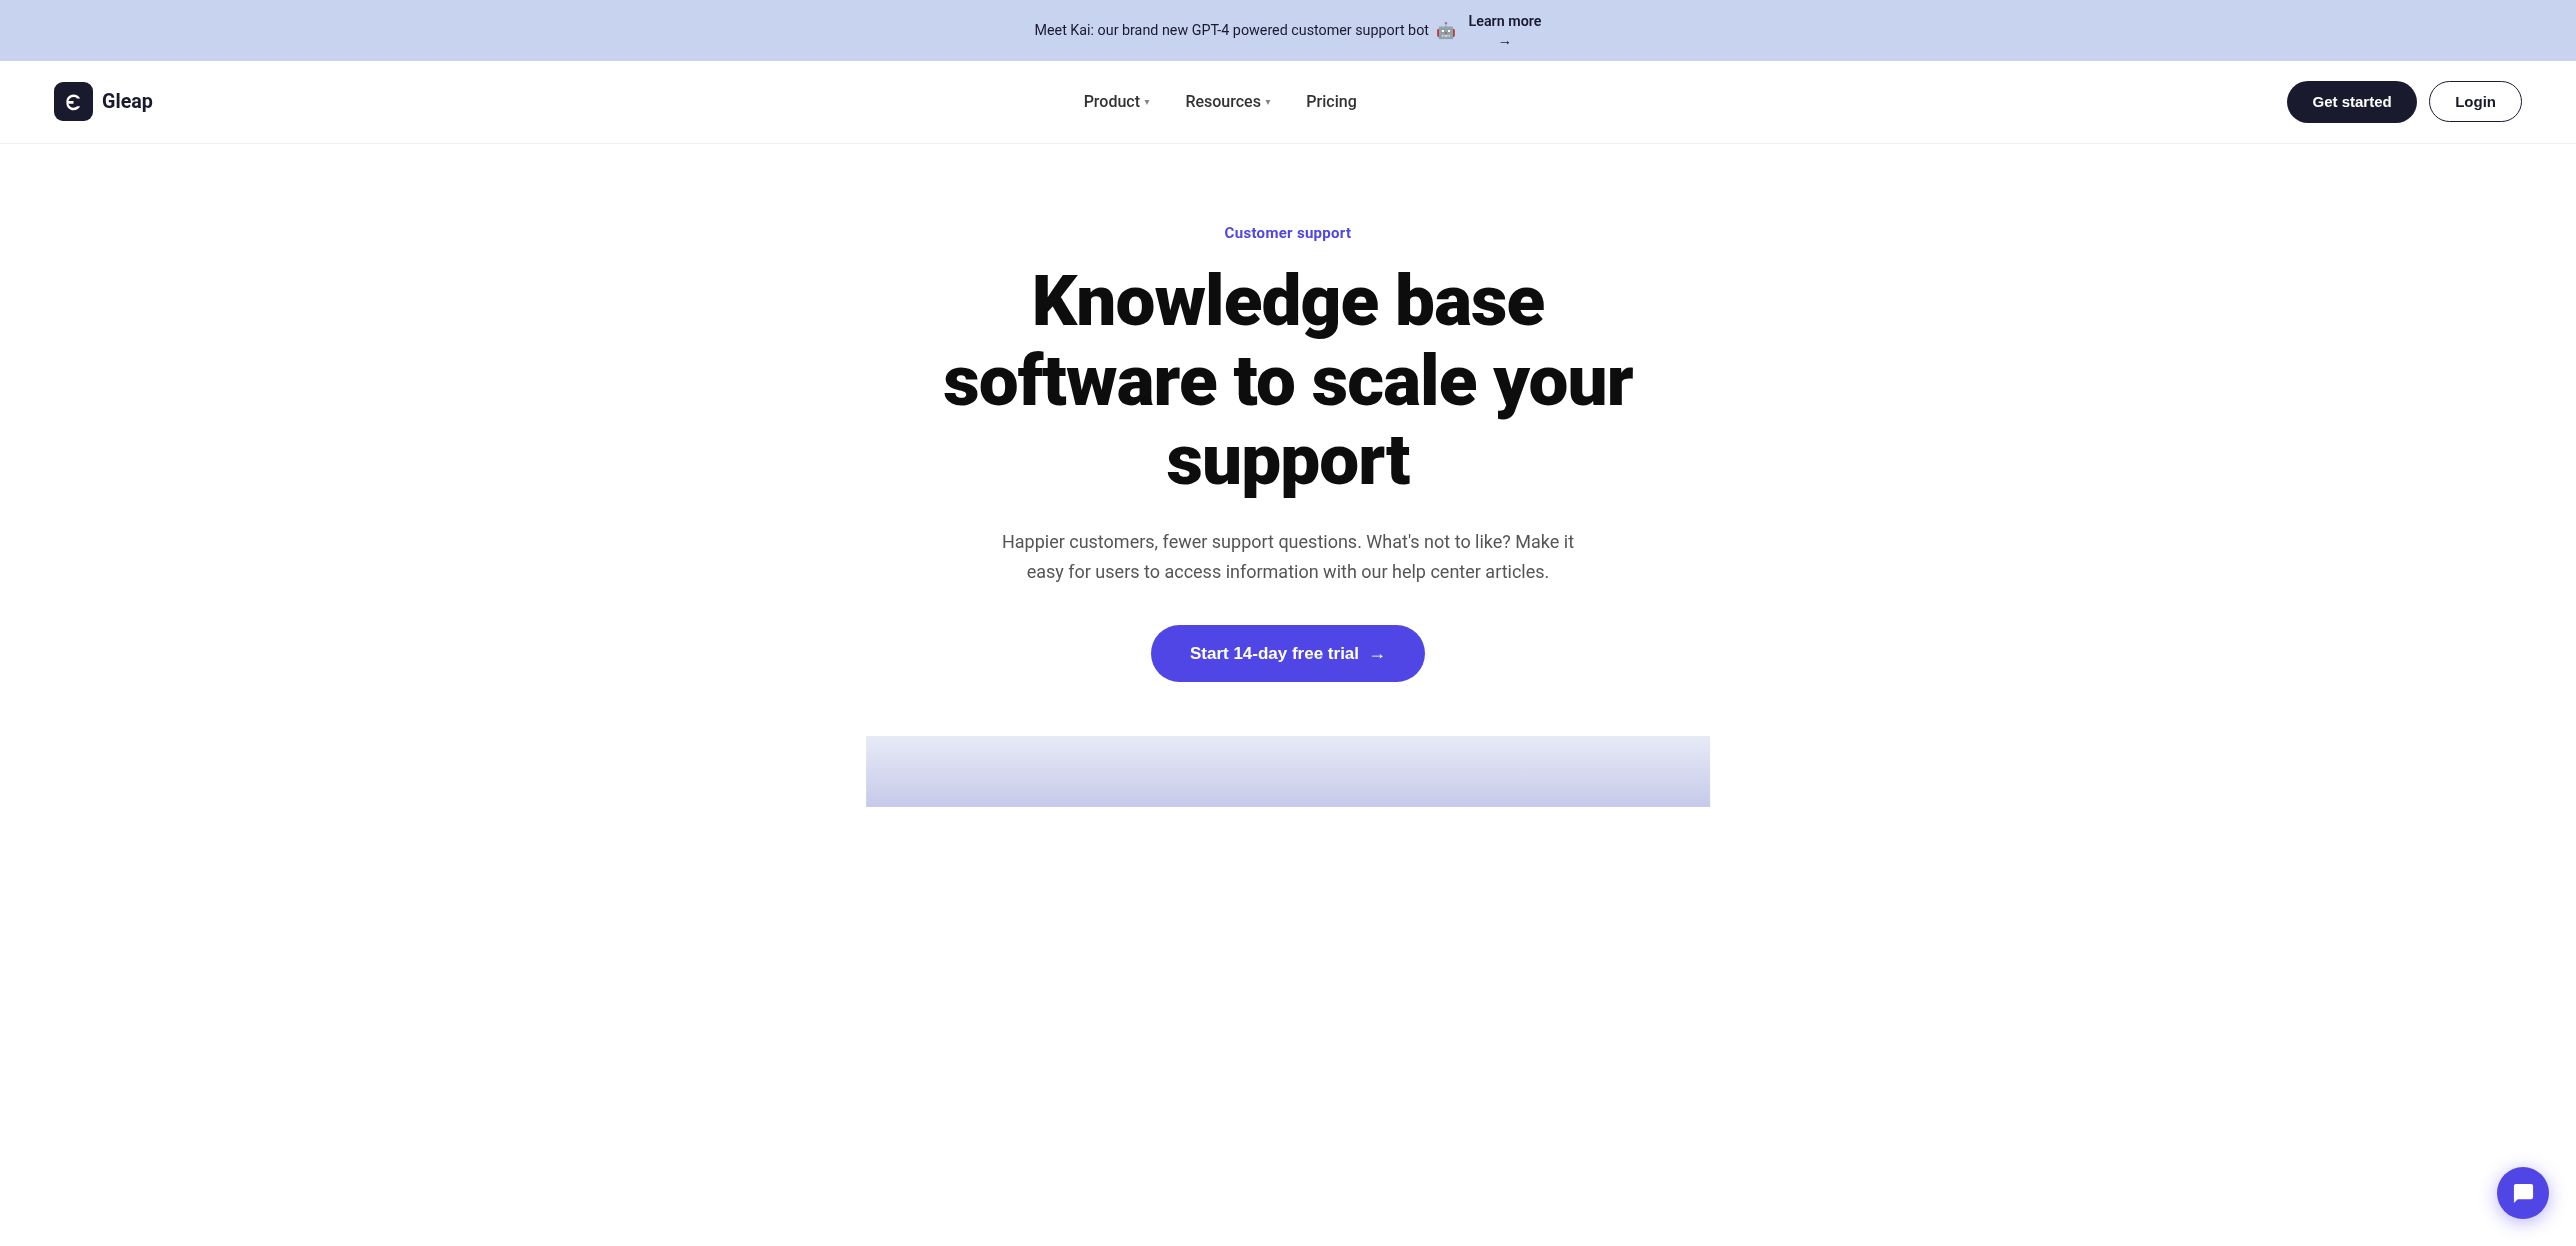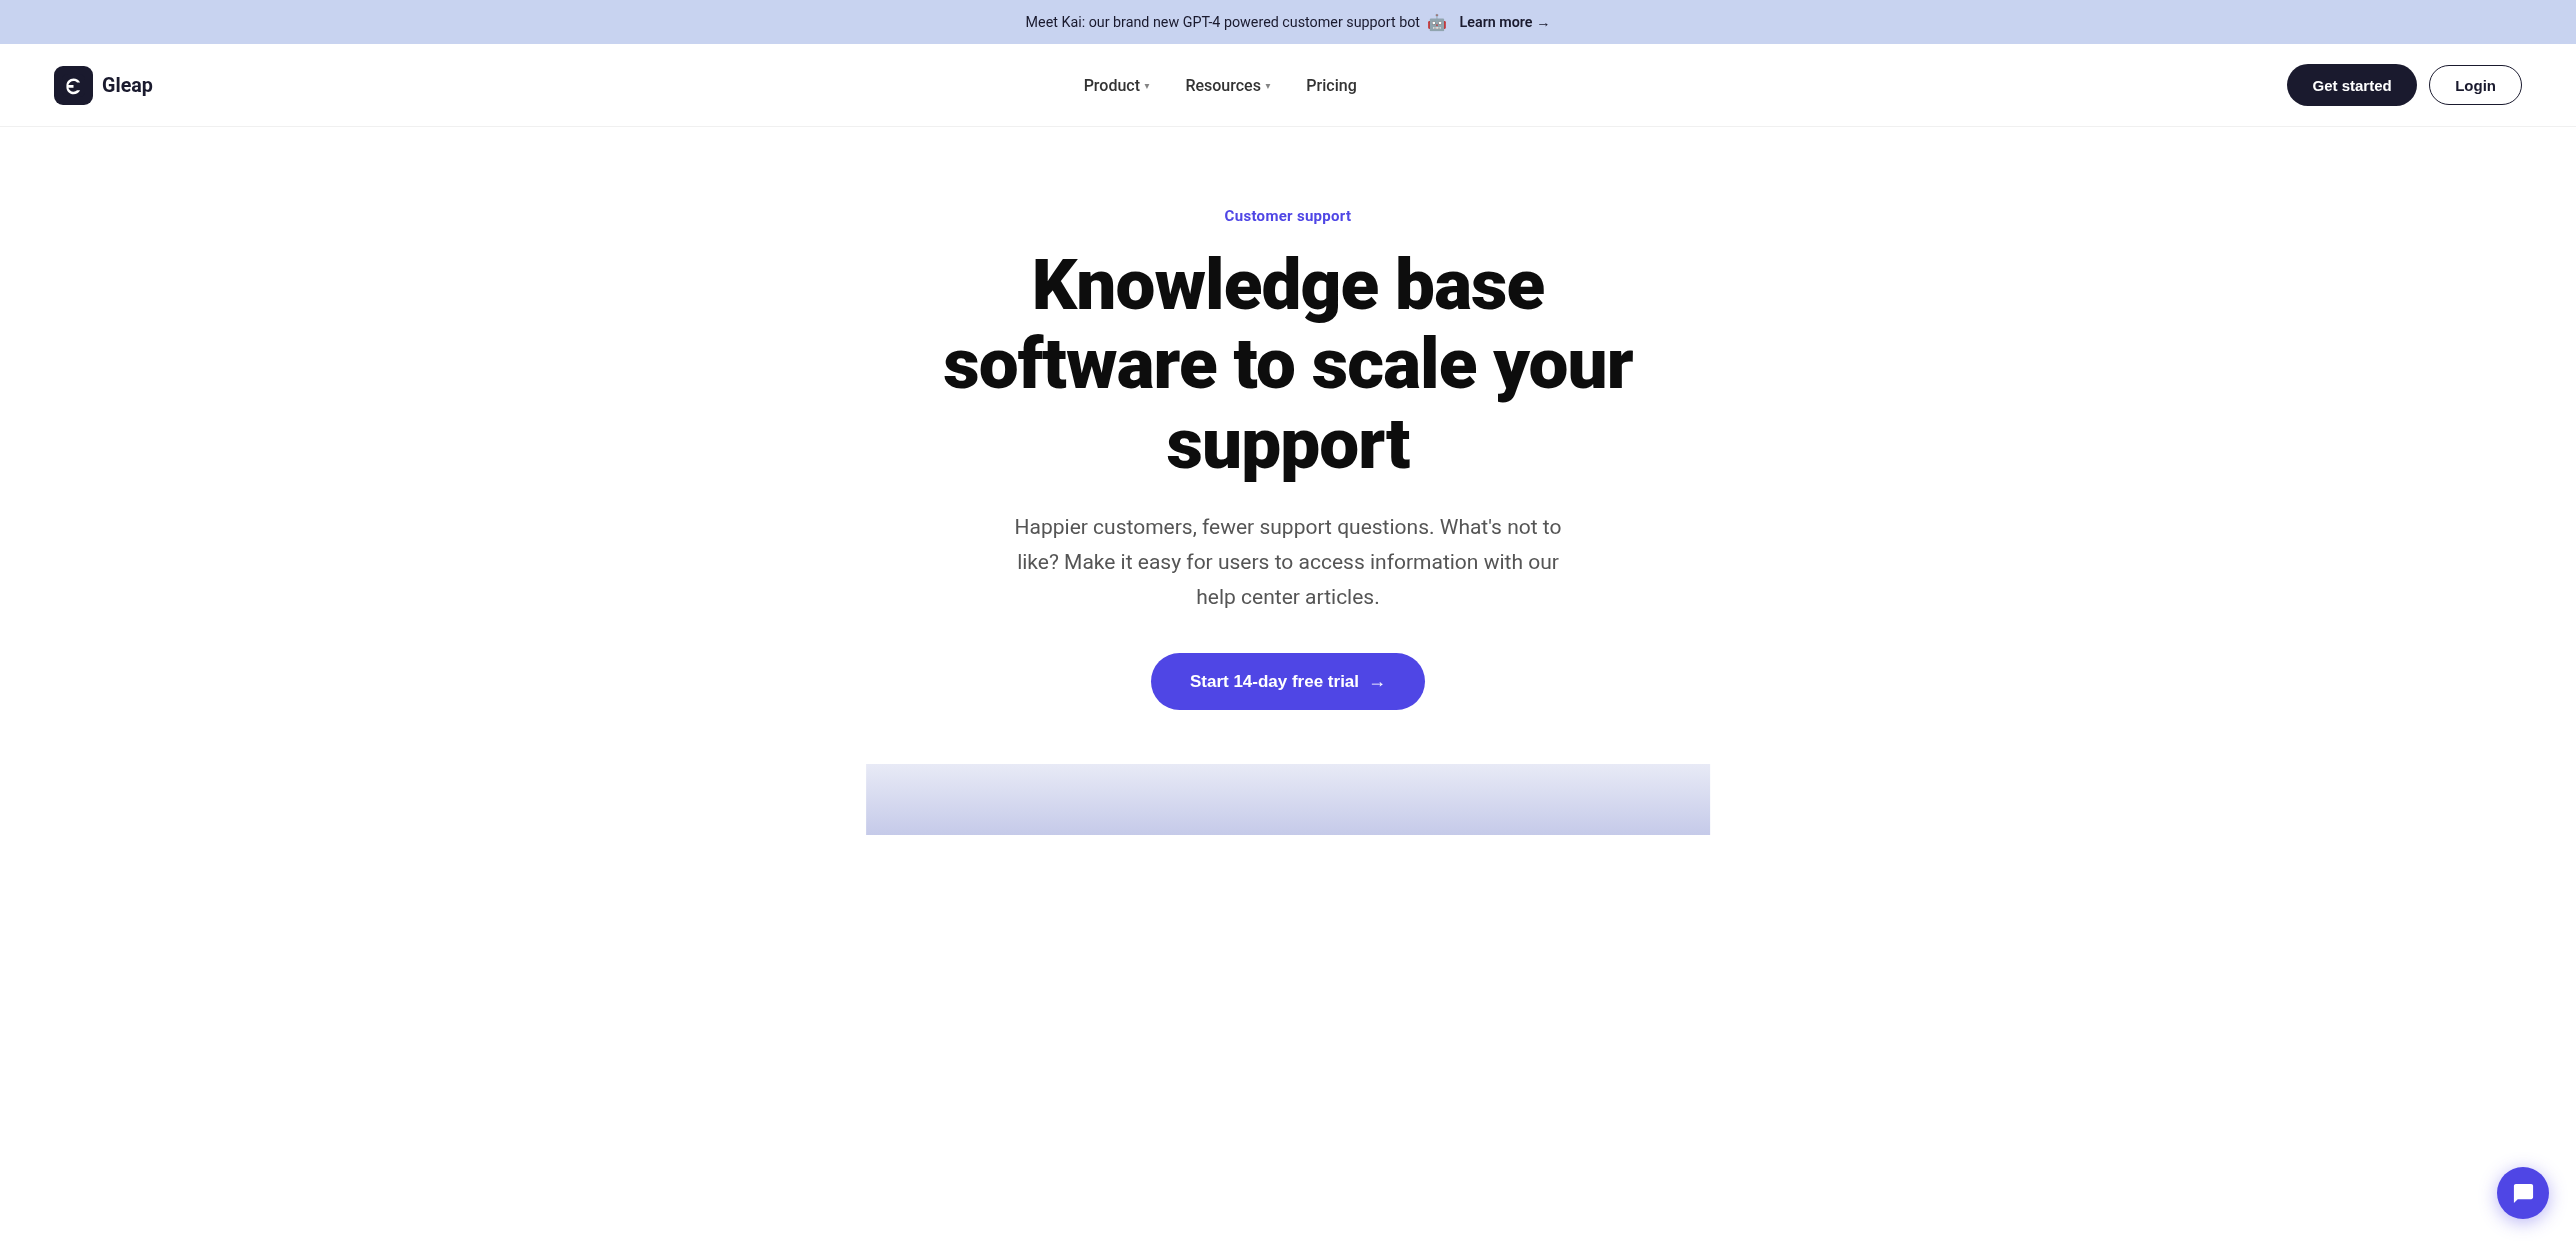--- a/index.html
+++ b/index.html
@@ -32,20 +32,21 @@
     }
 
     .learn-more-link {
       color: #1a1a2e;
       font-weight: 600;
       text-decoration: none;
       display: inline-flex;
       align-items: center;
       gap: 3.6px;
       margin-left: 5.4px;
+      flex-direction: column;
     }
 
     
     .navbar {
       display: flex;
       align-items: center;
       justify-content: space-between;
       padding: 20px 54px;
       background: #ffffff;
       border-bottom: 0.9px solid #f0f0f0;
@@ -150,21 +151,21 @@
       font-size: 71px;
       font-weight: 900;
       color: #0d0d0d;
       line-height: 1.12;
       max-width: 697px;
       margin-bottom: 27px;
       letter-spacing: -0.9px;
     }
 
     .hero-subtitle {
-      font-size: 21px;
+      font-size: 18px;
       color: #555;
       max-width: 581px;
       line-height: 1.65;
       margin-bottom: 39px;
     }
 
     .btn-trial {
       background: #4f46e5;
       color: white;
       border: none;

